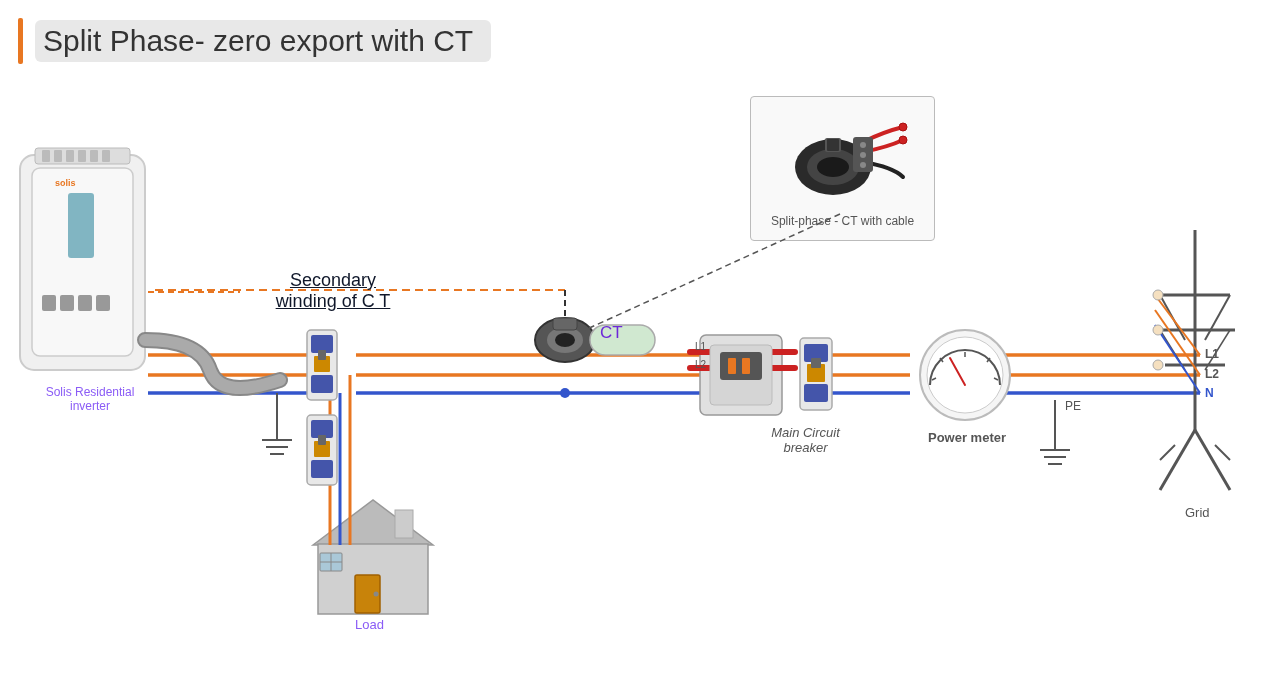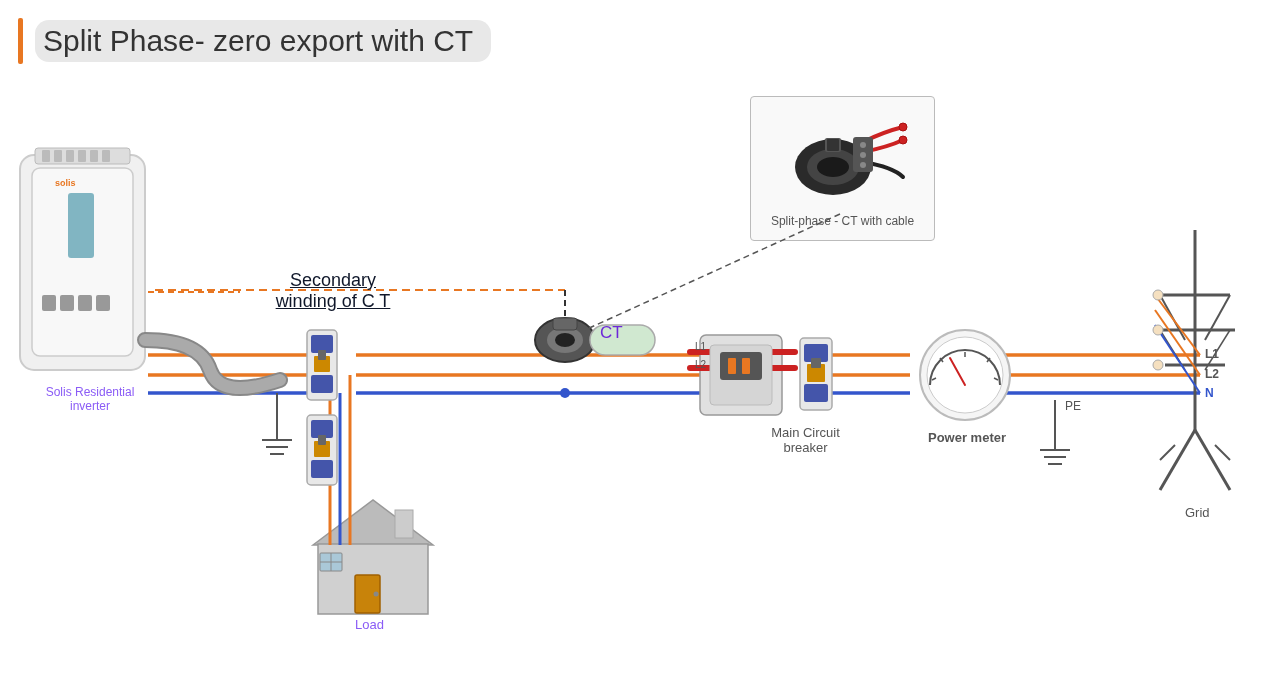--- a/index.html
+++ b/index.html
@@ -34,21 +34,21 @@
       background: #e87722;
       border-radius: 2px;
       margin-right: 12px;
     }
     .title-text {
       font-size: 30px;
       font-weight: 400;
       color: #333;
       background: #e8e8e8;
       padding: 4px 18px 4px 8px;
-      border-radius: 14px;
+      border-radius: 6px;
     }
 
     
     .diagram-svg {
       position: absolute;
       top: 0;
       left: 0;
       width: 1272px;
       height: 686px;
     }
@@ -306,21 +306,21 @@
     <line x1="148" y1="292" x2="240" y2="292" stroke="#e87722" stroke-width="2" stroke-dasharray="6,4"></line>
 
   </svg>
 
   <div class="diagram-label" style="left:25px; top:385px; font-size:12px; color:#8b5cf6; width:130px;">Solis Residential inverter</div>
 
   <div class="diagram-label" style="left:263px; top:270px; font-size:18px; color:#0f172a; width:140px;text-decoration:underline;">Secondary winding of C T</div>
 
   <div class="diagram-label" style="left:600px; top:323px; font-size:17px; color:#6d28d9; font-weight:500;">CT</div>
 
-  <div class="diagram-label" style="left:763px; top:425px; font-size:13px; color:#555; width:85px; text-align:center;">Main Circuit<br>breaker</div>
+  <div class="diagram-label" style="left:763px; top:425px; font-size:13px; color:#555; width:85px; text-align:center;font-style:italic;">Main Circuit<br>breaker</div>
 
   <div class="diagram-label" style="left:928px; top:430px; font-size:13px; color:#555;font-weight:bold;">Power meter</div>
 
   <div class="diagram-label" style="left:1185px; top:505px; font-size:13px; color:#555;">Grid</div>
 
   <div class="diagram-label" style="left:355px; top:617px; font-size:13px; color:#8b5cf6;">Load</div>
 
 </div>
 
 </body></html>

